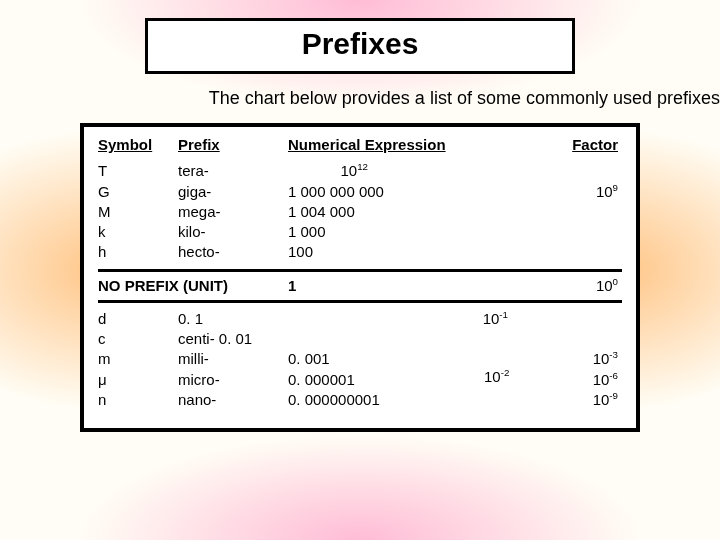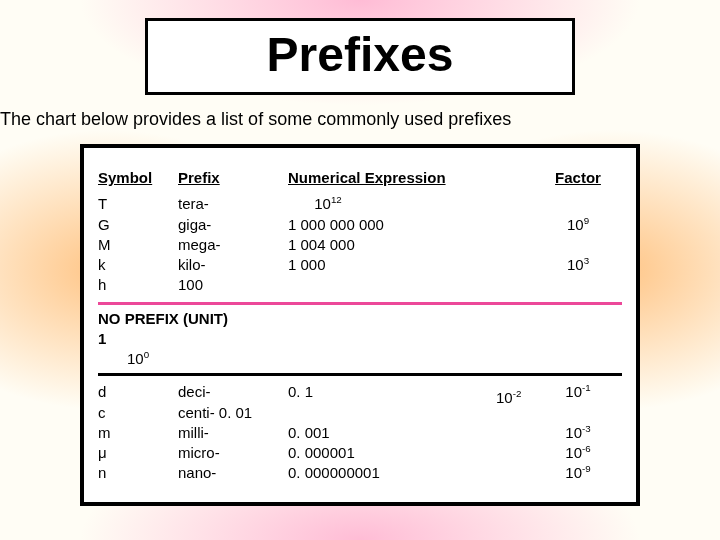--- a/index.html
+++ b/index.html
@@ -14,57 +14,56 @@
       #fffdf5;
     color: #000;
   }
   .title-box {
     width: 430px;
     margin: 18px auto 14px;
     border: 3px solid #000;
     background: #fff;
     text-align: center;
     padding: 6px 0 10px;
-    font-size: 48px;
+    font-size: 30px;
     font-weight: bold;
   }
   .subtitle {
-    text-align: left;
+    text-align: right;
     font-size: 18px;
     margin: 0 0 14px;
   }
   .table-wrap {
     width: 560px;
     margin: 12px auto;
     border: 4px solid #000;
     background: #fff;
-    padding: 20px 14px 12px;
+    padding: 8px 14px 12px;
     font-size: 15px;
     line-height: 1.35;
   }
   .hdr {
     display: flex;
     font-weight: bold;
     text-decoration: underline;
     margin-bottom: 6px;
   }
   .col-sym   { width: 80px;  }
   .col-pre   { width: 110px; }
   .col-num   { width: 250px; }
-  .col-fac   { width: 80px; text-align: center; }
+  .col-fac   { width: 80px; text-align: right; }
   .row { display: flex; }
   .block { margin-bottom: 6px; }
   .unit-row {
     display: flex;
-    border-top: 3px solid #ec4899;
+    border-top: 3px solid #000000;
     border-bottom: 3px solid #000;
     padding: 4px 0;
     margin: 4px 0 6px;
     font-weight: bold;
-    flex-direction: column;
   }
   .unit-row .col-fac { font-weight: normal; }
   sup { font-size: 0.65em; vertical-align: super; line-height: 0; }
   .stray {
     position: absolute;
   }
   .stray-wrap { position: relative; }
 </style>
 </head>
 <body>
@@ -95,40 +94,39 @@
       </div>
       <div class="row">
         <div class="col-sym">M</div>
         <div class="col-pre">mega-</div>
         <div class="col-num">1 004 000</div>
       </div>
       <div class="row">
         <div class="col-sym">k</div>
         <div class="col-pre">kilo-</div>
         <div class="col-num">1 000</div>
-        <div class="col-fac"><span>10</span><sup>3</sup></div>
       </div>
       <div class="row">
         <div class="col-sym">h</div>
+        <div class="col-pre">hecto-</div>
         <div class="col-num">100</div>
       </div>
     </div>
 
   <div class="unit-row">
     <div style="width:190px">NO PREFIX (UNIT)</div>
     <div class="col-num">1</div>
     <div class="col-fac">
       <span>10</span><sup>0</sup>
     </div>
   </div>
 
   <div class="block" id="lower-block">
       <div class="row">
         <div class="col-sym">d</div>
-        <div class="col-pre">deci-</div>
         <div class="col-num">0. 1</div>
         <div class="col-fac"><span>10</span><sup>-1</sup></div>
       </div>
       <div class="row">
         <div class="col-sym">c</div>
         <div class="col-pre">centi- 0. 01</div>
         <div class="col-num"></div>
         <div class="col-fac"></div>
       </div>
       <div class="row">
@@ -144,17 +142,17 @@
         <div class="col-fac"><span>10</span><sup>-6</sup></div>
       </div>
       <div class="row">
         <div class="col-sym">n</div>
         <div class="col-pre">nano-</div>
         <div class="col-num">0. 000000001</div>
         <div class="col-fac"><span>10</span><sup>-9</sup></div>
       </div>
     </div>
 
-  <div class="stray" style="left:412px; top:240px;">
+  <div class="stray" style="left:400px; top:240px;">
     <span>10</span><sup>-2</sup>
   </div>
 
 </div>
 
 </body></html>

